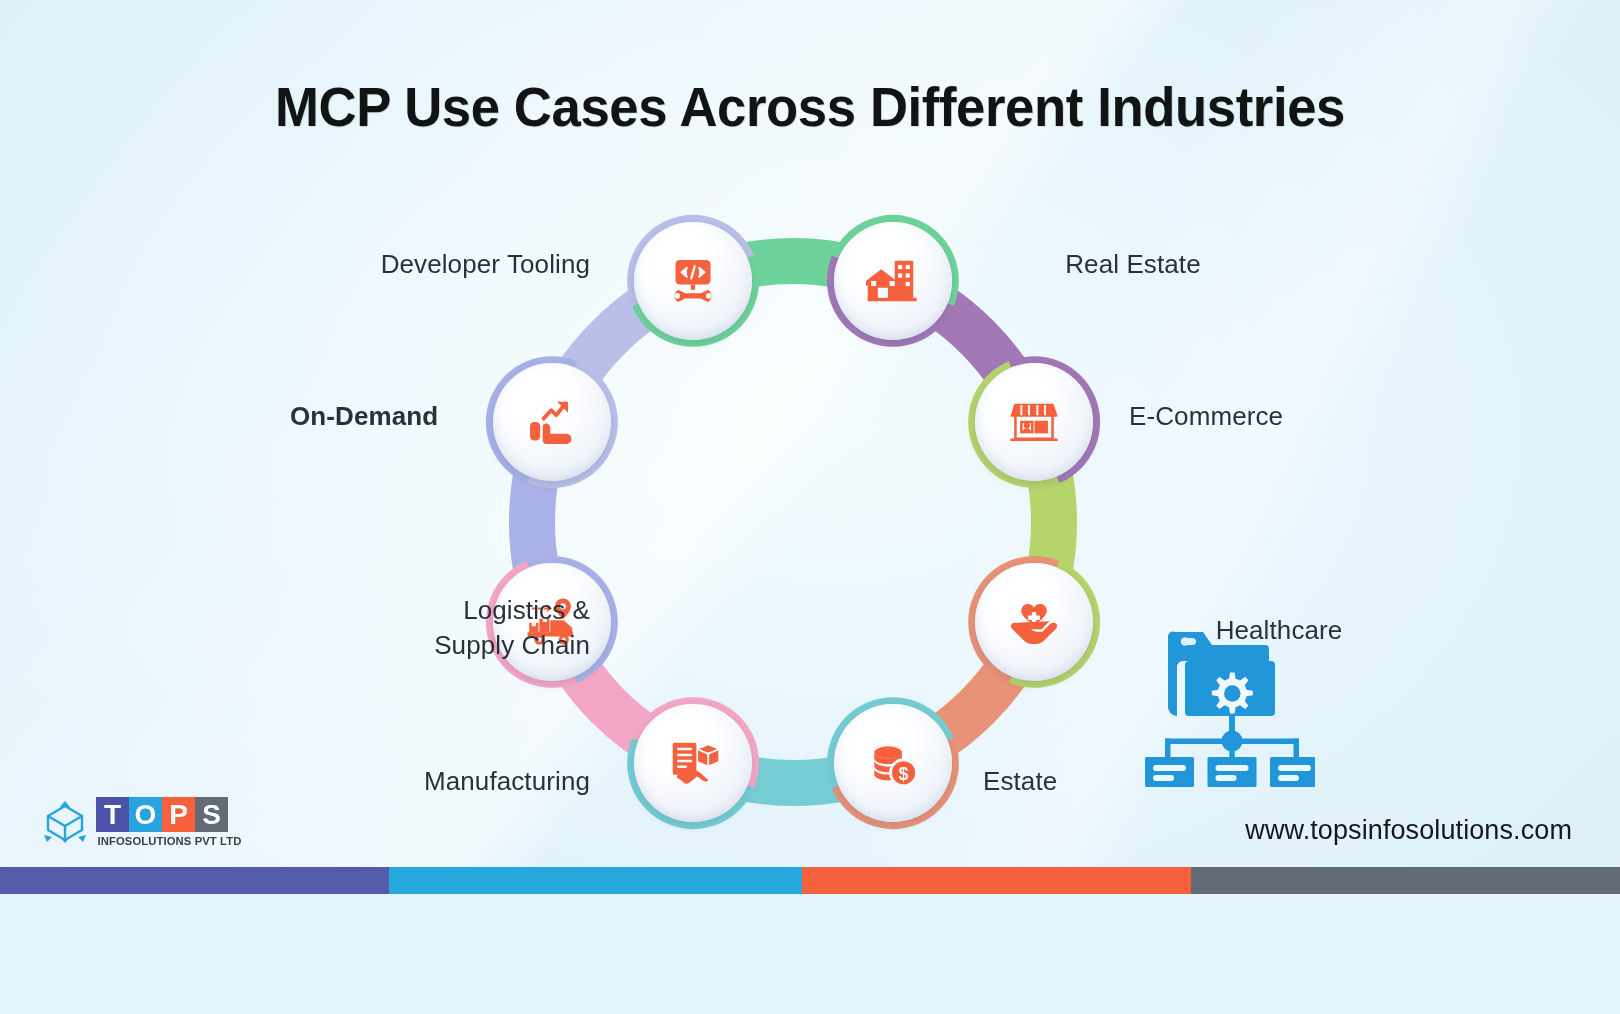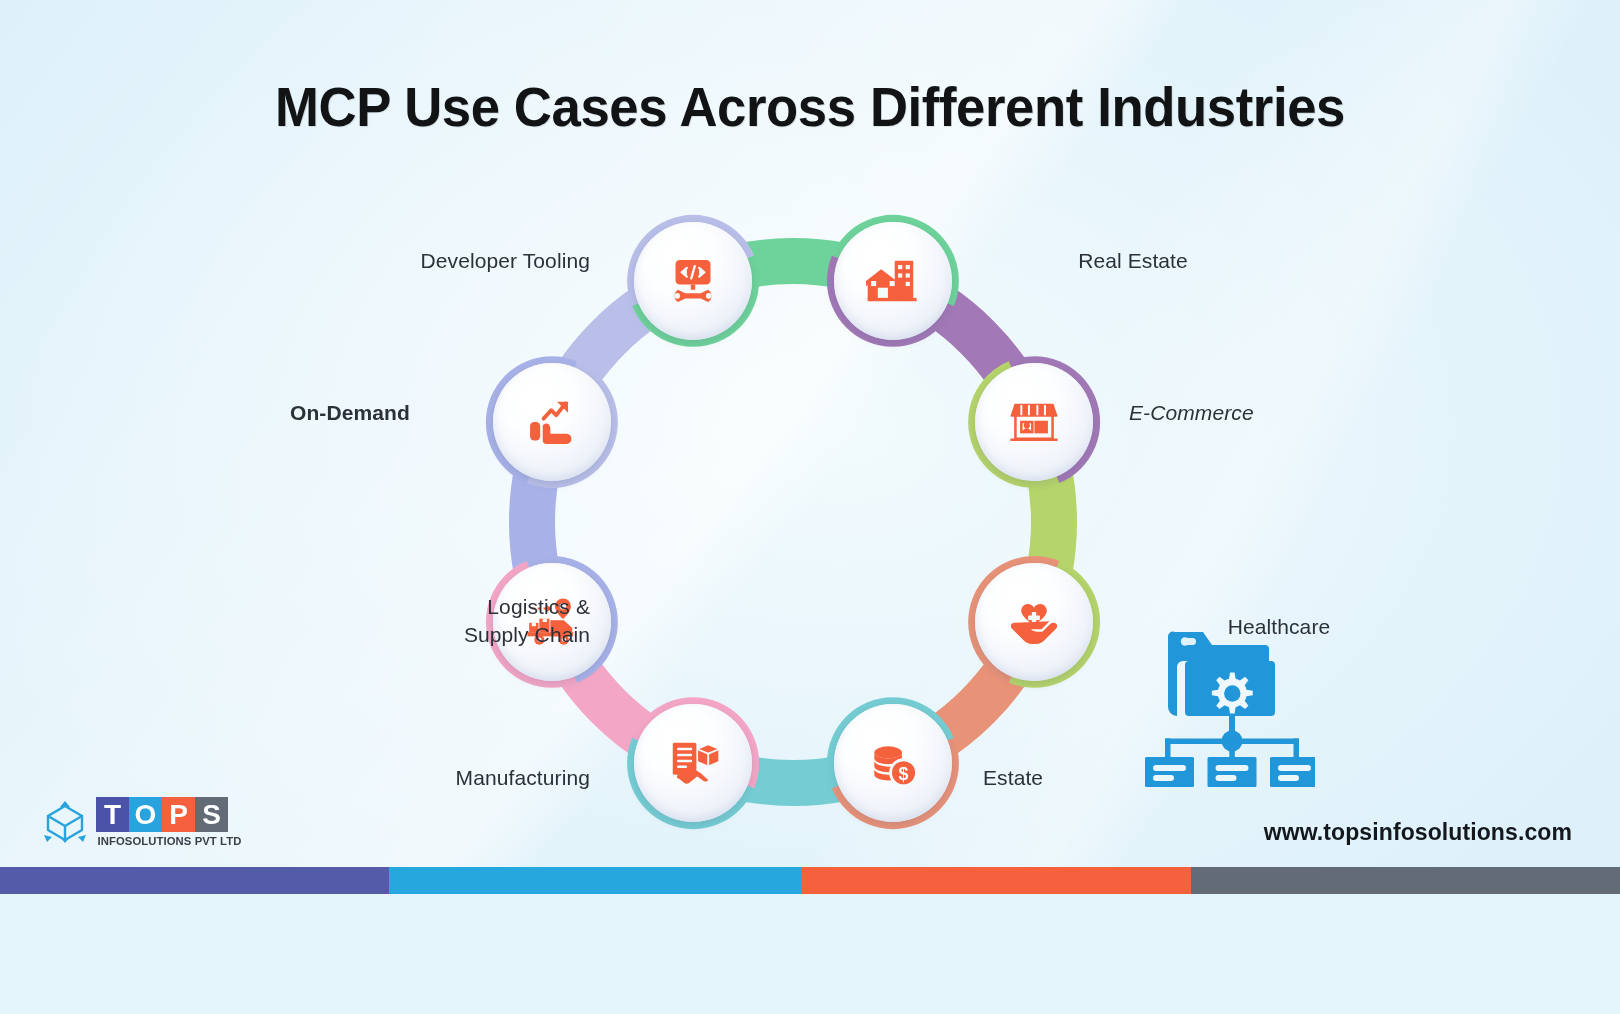--- a/index.html
+++ b/index.html
@@ -57,21 +57,21 @@
   
   #center-icon {
     position: absolute;
     left: 694px; top: 430px;
     width: 178px; height: 178px;
   }
 
   
   .lbl {
     position: absolute;
-    font-size: 21px;
+    font-size: 26px;
     color: #2b3138;
     font-weight: 400;
     line-height: 1.33;
     white-space: pre-line;
     letter-spacing: 0.1px;
   }
   .lbl.right { text-align: left; }
   .lbl.left  { text-align: right; }
   .lbl.semi { font-weight: 600; }
 
@@ -89,21 +89,21 @@
     display: flex; align-items: center; justify-content: center;
     font-family: "Liberation Sans", sans-serif;
   }
   #logo-tag {
     font-size: 11.5px; font-weight: 700; color: #3a3f46;
     letter-spacing: 0.1px; margin-top: 3px; text-align: center;
     transform: scaleX(0.98);
   }
   #site {
     position: absolute; right: 48px; bottom: 48px;
-    font-size: 23px; color: #14181d; font-weight: 700;
+    font-size: 27px; color: #14181d; font-weight: 400;
     letter-spacing: 0.1px;
   }
 </style>
 </head>
 <body>
 
 <div id="canvas">
 
   <h1 id="title">MCP Use Cases Across Different Industries</h1>
 
@@ -338,21 +338,21 @@
             <rect x="141" y="153" width="33" height="6" rx="3"></rect>
             <rect x="141" y="163" width="21" height="6" rx="3"></rect>
           </g>
         </g>
       </svg>
     </div>
   </div>
 
   <div class="lbl left" id="lbl0" style="top: 247px; left: 347px; width: 243px; text-align: right;">Developer Tooling</div>
   <div class="lbl right" id="lbl1" style="top: 247px; left: 983px; width: 300px; text-align: center;">Real Estate</div>
-  <div class="lbl right" id="lbl2" style="top: 399px; left: 1129px; width: 300px; text-align: left; font-style: italic;">E-Commerce</div>
+  <div class="lbl right" id="lbl2" style="top: 399px; left: 1129px; width: 300px; text-align: left;">E-Commerce</div>
   <div class="lbl right" id="lbl3" style="top: 613px; left: 1129px; width: 300px; text-align: center;">Healthcare</div>
   <div class="lbl right" id="lbl4" style="top: 764px; left: 983px; width: 300px; text-align: left;">Estate</div>
   <div class="lbl left" id="lbl6" style="top: 593px; left: 250px; width: 340px; text-align: right;">Logistics &amp;
 Supply Chain</div>
   <div class="lbl left" id="lbl5" style="top: 764px; left: 330px; width: 260px; text-align: right;">Manufacturing</div>
   <div class="lbl left semi" id="lbl7" style="top: 399px; left: 290px; width: 300px; text-align: left;">On-Demand</div>
 
   <div id="logo">
     <div id="logo-mark">
       <svg viewBox="0 0 46 48" width="46" height="48">

